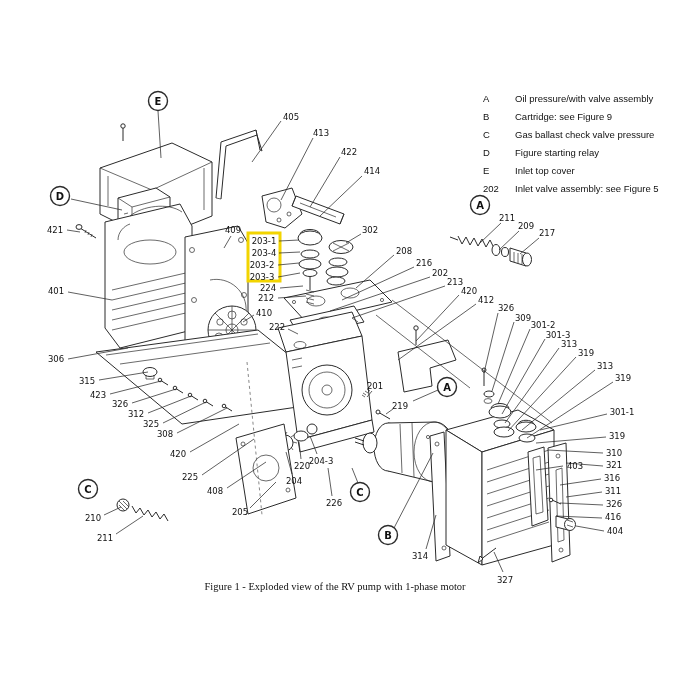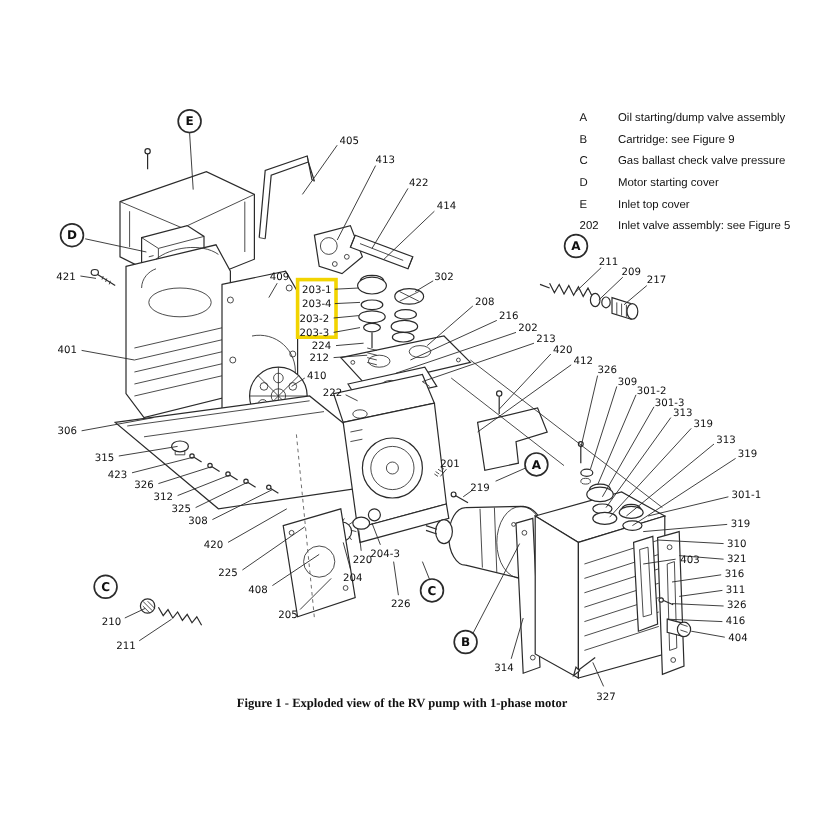--- a/index.html
+++ b/index.html
@@ -11,21 +11,21 @@
   .thin{stroke:#2b2b2b;stroke-width:.7;fill:none;}
   .dash{stroke:#555;stroke-width:.7;fill:none;stroke-dasharray:3 3;}
   .leader{stroke:#2b2b2b;stroke-width:.75;fill:none;}
   text.part-label{font-family:"DejaVu Sans",sans-serif;font-size:8.5px;fill:#101010;}
   text.circ-label{font-family:"DejaVu Sans",sans-serif;font-size:10px;font-weight:bold;fill:#101010;}
   .legend{position:absolute;left:483px;top:89px;width:210px;color:#111;}
   .legend-row{display:flex;height:18px;align-items:center;}
   .legend-key{width:32px;flex:0 0 32px;font-size:9.5px;}
   .legend-desc{font-size:9.5px;white-space:nowrap;}
   .caption{position:absolute;left:95px;top:581px;width:480px;text-align:center;
-           font-family:"Liberation Serif",serif;font-size:10.5px;color:#111;font-weight:bold;}
+           font-family:"Liberation Serif",serif;font-size:10.5px;color:#111;}
 </style>
 </head>
 <body>
 
 <div class="canvas">
 
 <svg width="700" height="700" viewBox="0 0 700 700">
 
   <g>
     <path class="lnf" d="M100,168 L172,143 L212,162 L212,216 L152,240 L100,214 Z"></path>
@@ -398,33 +398,33 @@
         <text x="88" y="492.5" text-anchor="middle" class="circ-label">C</text>
         <line x1="358" y1="483" x2="352" y2="468" class="leader"></line>
         <circle cx="360" cy="492" r="9.5" fill="#fff" stroke="#2b2b2b" stroke-width="1.4"></circle>
         <text x="360" y="495.5" text-anchor="middle" class="circ-label">C</text>
       </g>
 </svg>
 
   <div class="legend">
     <div class="legend-row">
       <span class="legend-key">A</span>
-      <span class="legend-desc">Oil starting/dump valve assembly</span>
+      <span class="legend-desc">Oil pressure/with valve assembly</span>
     </div>
     <div class="legend-row">
       <span class="legend-key">B</span>
       <span class="legend-desc">Cartridge: see Figure 9</span>
     </div>
     <div class="legend-row">
       <span class="legend-key">C</span>
       <span class="legend-desc">Gas ballast check valve pressure</span>
     </div>
     <div class="legend-row">
       <span class="legend-key">D</span>
-      <span class="legend-desc">Motor starting cover</span>
+      <span class="legend-desc">Figure starting relay</span>
     </div>
     <div class="legend-row">
       <span class="legend-key">E</span>
       <span class="legend-desc">Inlet top cover</span>
     </div>
     <div class="legend-row">
       <span class="legend-key">202</span>
       <span class="legend-desc">Inlet valve assembly: see Figure 5</span>
     </div>
   </div>

